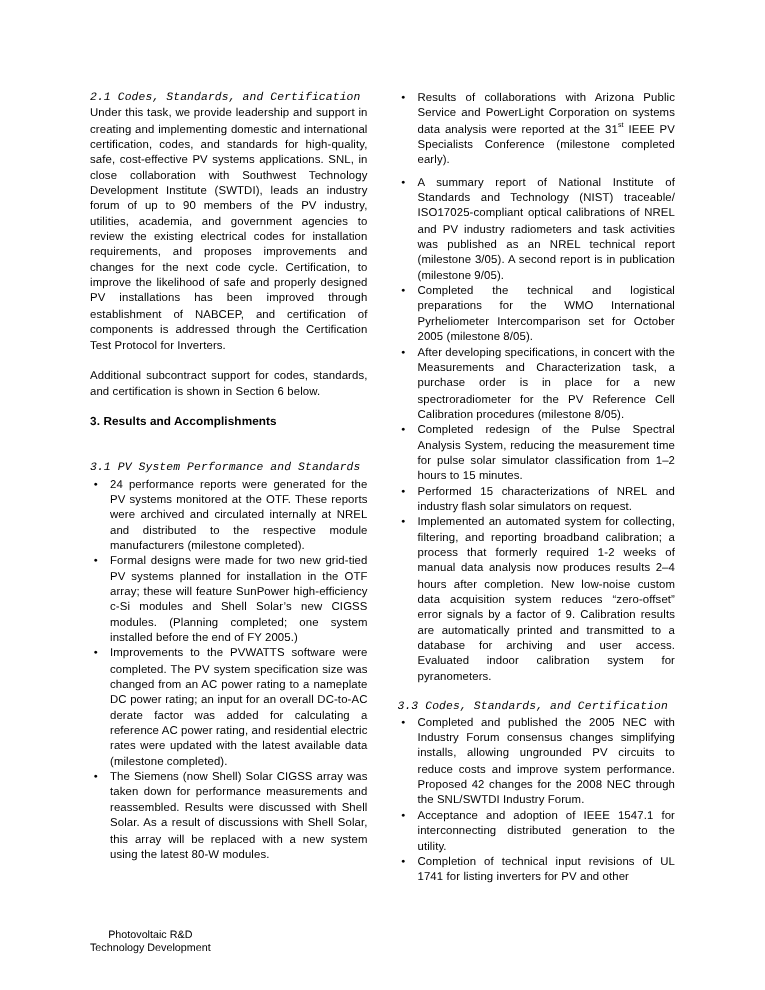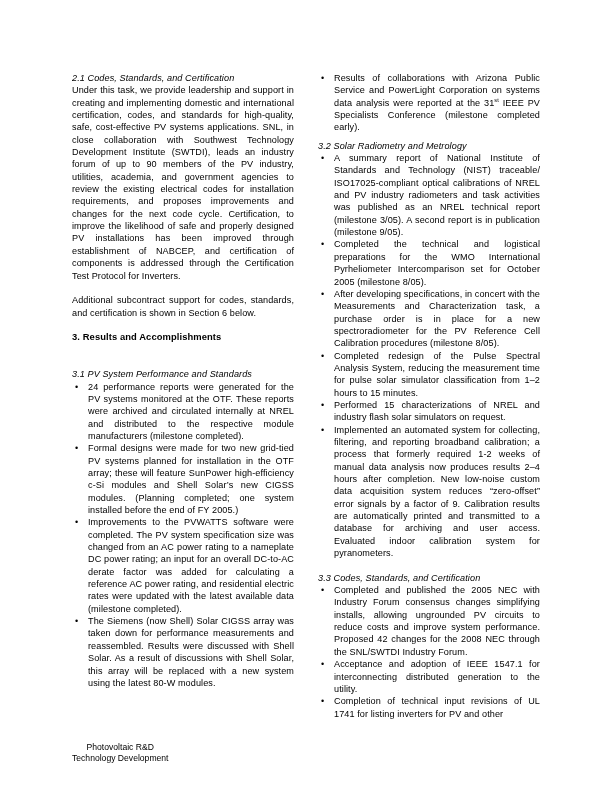--- a/index.html
+++ b/index.html
@@ -50,20 +50,21 @@
   .half-gap {
     height: 6px;
   }
   .sec-italic {
     font-style: italic;
     font-size: 9.1px;
     line-height: 12.35px;
     text-align: left;
     margin: 0;
     letter-spacing: 0.01em;
+    font-family: Liberation Mono, monospace;
   }
   .sec-bold {
     font-weight: bold;
     font-size: 9.4px;
     line-height: 12.35px;
     text-align: left;
     margin: 0;
     letter-spacing: 0.01em;
   }
   ul.bullets {
@@ -174,21 +175,20 @@
     <div class="col">
 
       <ul class="bullets">
         <li>
           <span class="bullet-glyph">•</span><span>Results of collaborations with Arizona Public Service and PowerLight Corporation on systems data analysis were reported at the 31</span><sup>st</sup><span> IEEE PV Specialists Conference (milestone completed early).</span>
         </li>
       </ul>
 
       <div class="half-gap"></div>
 
-      <div class="sec-italic">3.2 Solar Radiometry and Metrology</div>
 
       <ul class="bullets">
         <li>
           <span class="bullet-glyph">•</span>
           <span>A summary report of National Institute of Standards and Technology (NIST) traceable/ ISO17025-compliant optical calibrations of NREL and PV industry radiometers and task activities was published as an NREL technical report (milestone 3/05). A second report is in publication (milestone 9/05).</span>
         </li>
         <li>
           <span class="bullet-glyph">•</span>
           <span>Completed the technical and logistical preparations for the WMO International Pyrheliometer Intercomparison set for October 2005 (milestone 8/05).</span>
         </li>

